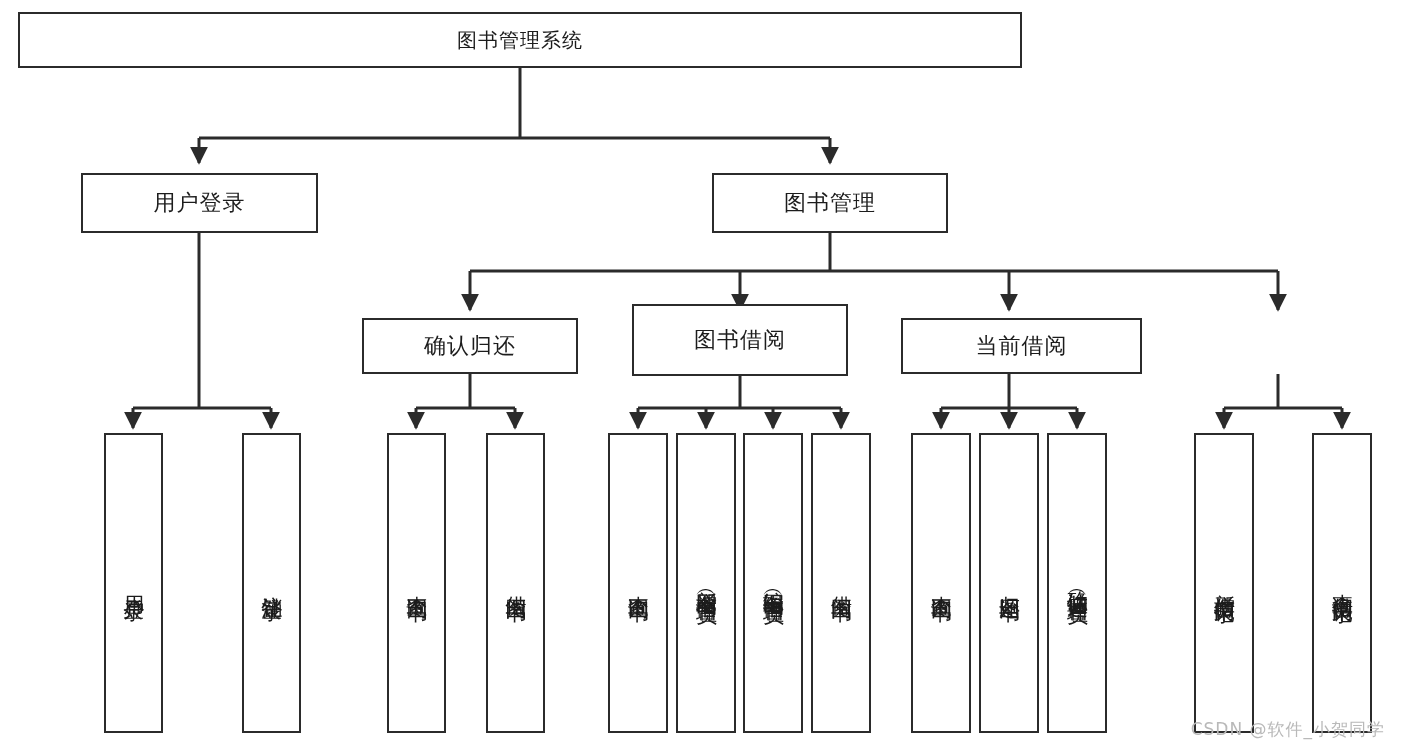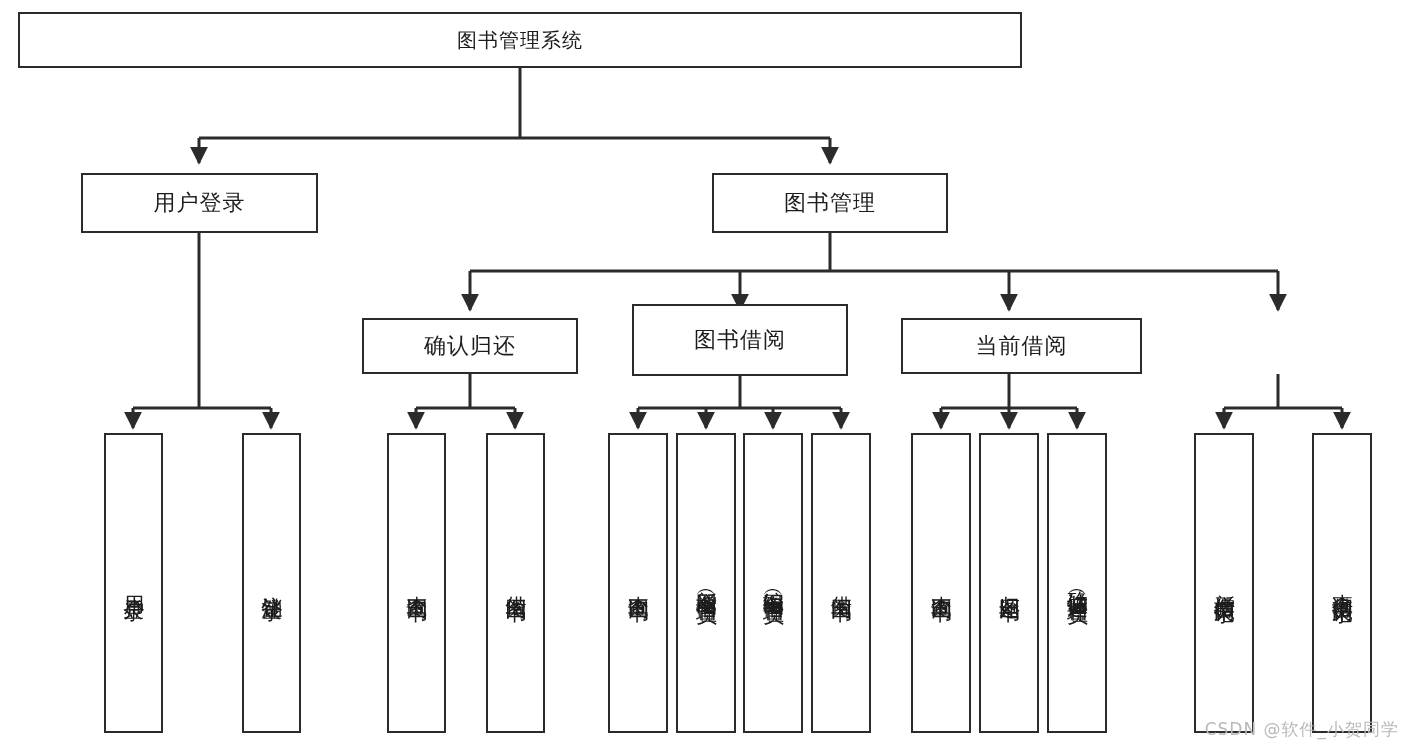--- a/index.html
+++ b/index.html
@@ -51,21 +51,21 @@
     writing-mode: vertical-rl;
     text-orientation: upright;
     font-size: 21px;
     line-height: 1.28;
     letter-spacing: 2px;
     white-space: nowrap;
     color: #1c1c1c;
   }
   .watermark {
     position: absolute;
-    right: 6px;
+    right: 20px;
     bottom: 6px;
     font-size: 17px;
     color: #b9b9b9;
     letter-spacing: 1px;
     white-space: nowrap;
   }
 </style>
 </head>
 <body>
 

